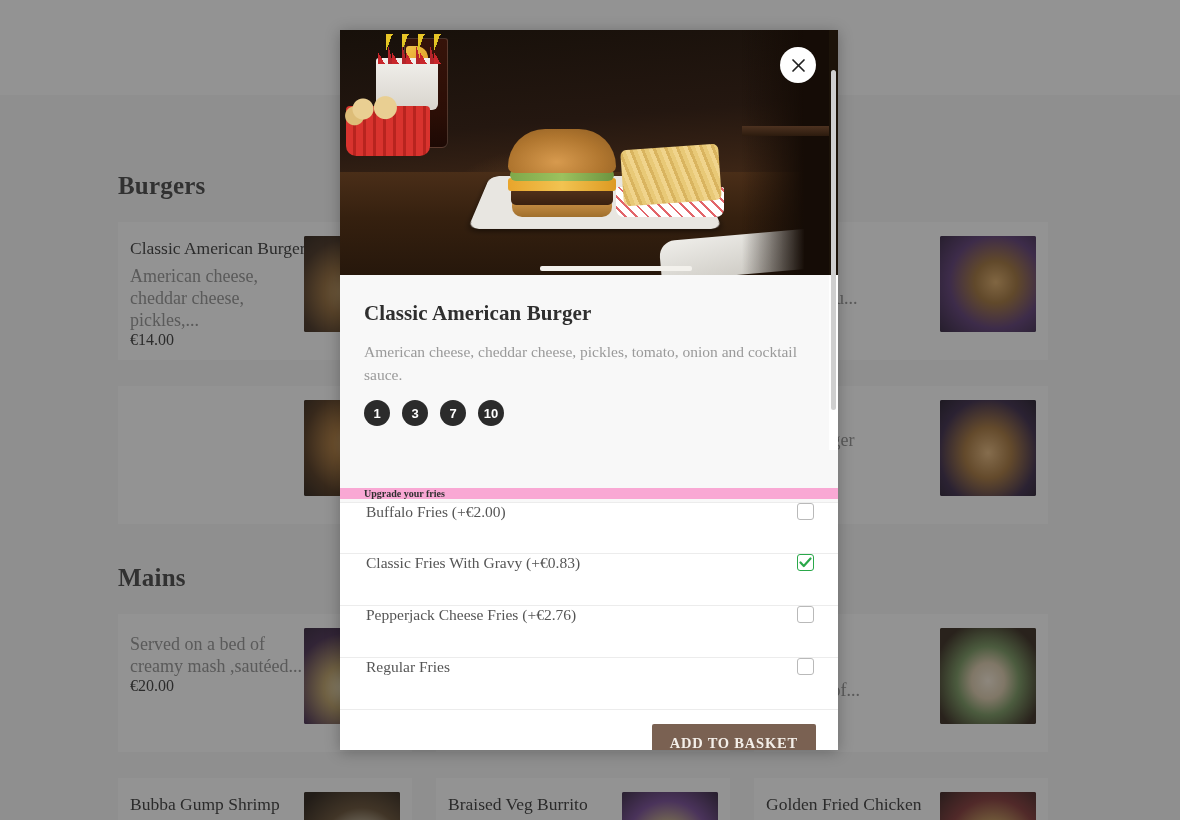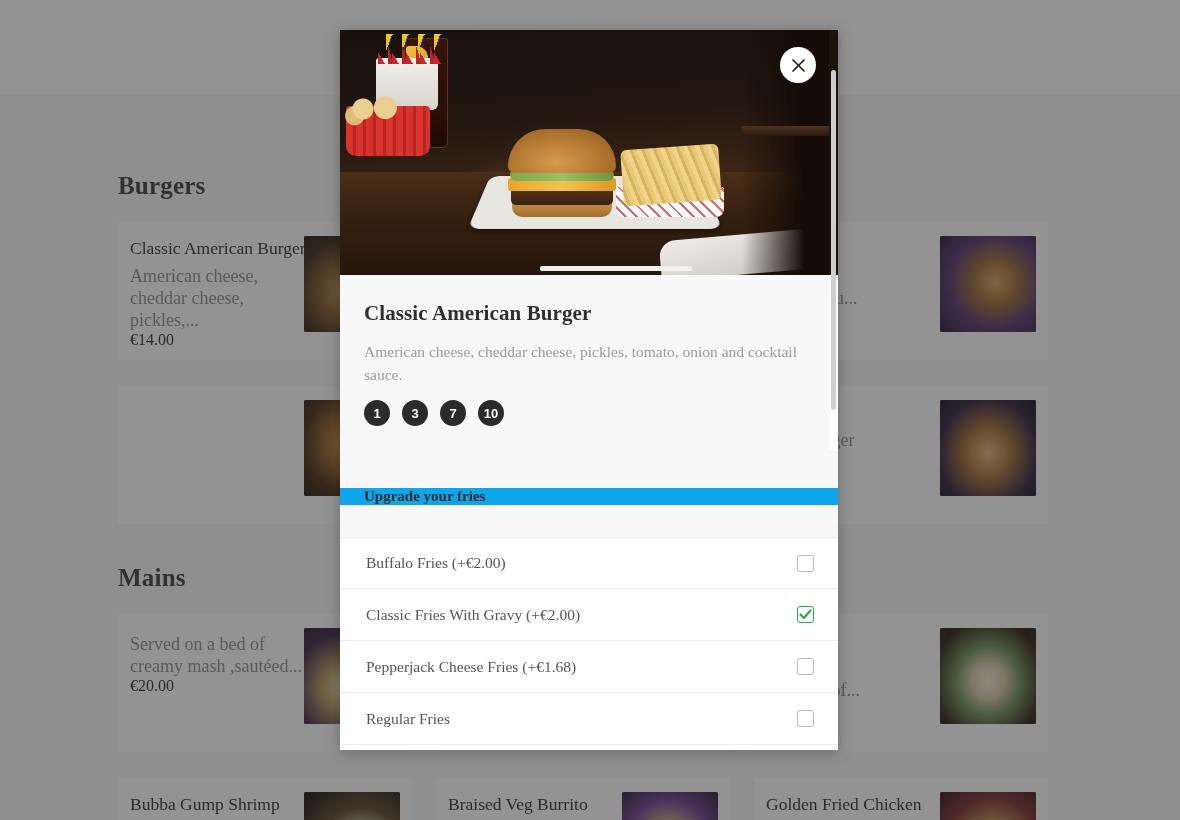--- a/index.html
+++ b/index.html
@@ -257,29 +257,29 @@
   }
   #allergen-row { display: flex; gap: 12px; margin-top: 14px; }
   .allergen-badge {
     width: 26px; height: 26px; border-radius: 50%;
     background: #2b2b2b; color: #ffffff;
     font-size: 13px; font-weight: 700;
     display: flex; align-items: center; justify-content: center;
     font-family: "Liberation Sans", sans-serif;
   }
   #group-title {
-    font-size: 15px; font-weight: 700; color: #2f2f2f;
-    padding: 0 24px; margin-top: 38px; margin-bottom: 32px;
-    background: #0ea5e9;
+    font-size: 10px; font-weight: 700; color: #2f2f2f;
+    padding: 0 24px; margin-top: 38px; margin-bottom: 3px;
+    background: #f9a8d4;
   }
   #group-title-wrap { background:#f8f8f8; }
 
   #options-list { background: #ffffff; }
   .option-row {
-    display: flex; align-items: center; justify-content: space-between;
+    display: flex; justify-content: space-between;
     height: 52px; padding: 0 24px 0 26px;
     border-bottom: 1px solid #ececec;
     cursor: pointer;
   }
   .option-row:first-child { border-top: 1px solid #ececec; }
   .option-label { font-size: 15.5px; color: #555555; }
   .cbox {
     width: 17px; height: 17px; border: 1.6px solid #b9b9b9; border-radius: 3px;
     background: #ffffff; flex: 0 0 17px;
     display:flex; align-items:center; justify-content:center;
@@ -520,30 +520,30 @@
       <div id="options-list">
 
         <div class="option-row">
           <span class="option-label">Buffalo Fries (+€2.00)</span>
           <span class="cbox">
             
           </span>
         </div>
 
         <div class="option-row">
-          <span class="option-label">Classic Fries With Gravy (+€2.00)</span>
+          <span class="option-label">Classic Fries With Gravy (+€0.83)</span>
           <span class="cbox checked">
             <svg width="13" height="13" viewBox="0 0 13 13">
               <polyline points="1.5,6.5 4.8,10 11.5,2.5" fill="none" stroke="#2aa84a" stroke-width="2.2" stroke-linecap="round" stroke-linejoin="round"></polyline>
             </svg>
           </span>
         </div>
 
         <div class="option-row">
-          <span class="option-label">Pepperjack Cheese Fries (+€1.68)</span>
+          <span class="option-label">Pepperjack Cheese Fries (+€2.76)</span>
           <span class="cbox">
             
           </span>
         </div>
 
         <div class="option-row">
           <span class="option-label">Regular Fries</span>
           <span class="cbox">
             
           </span>

